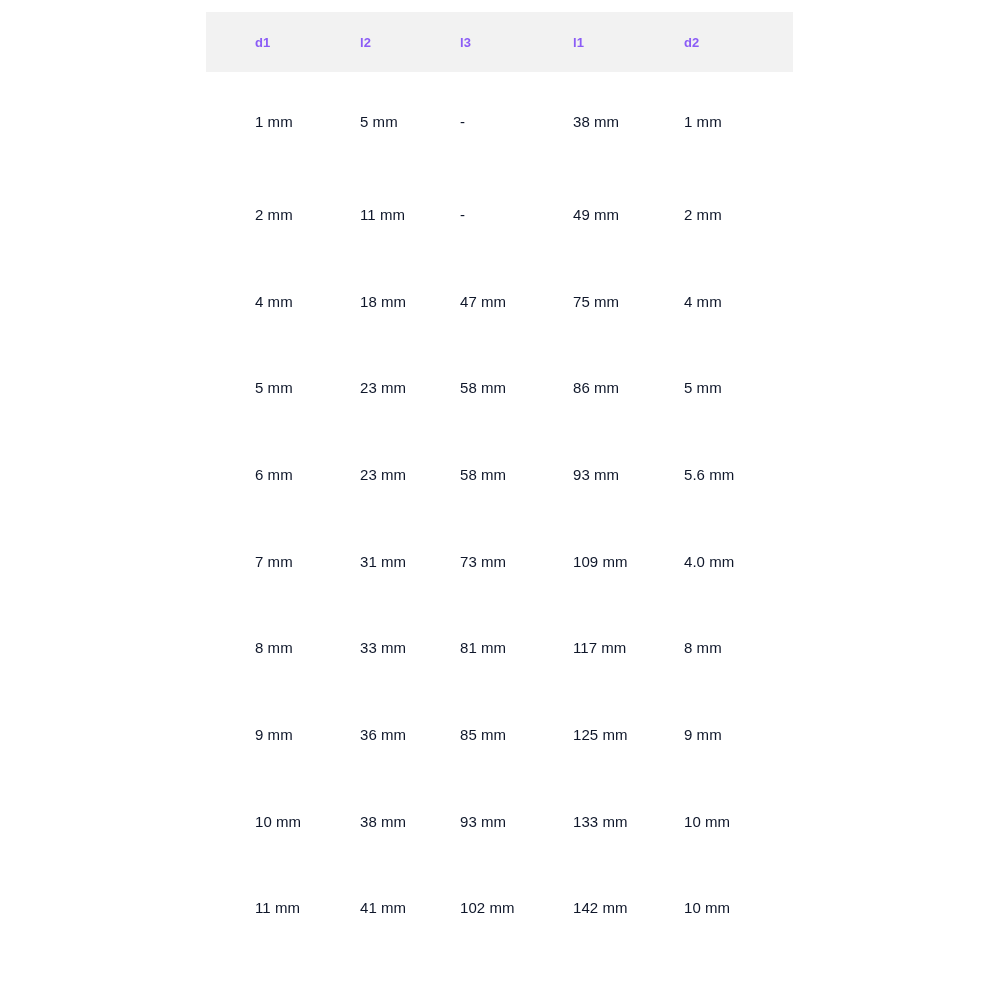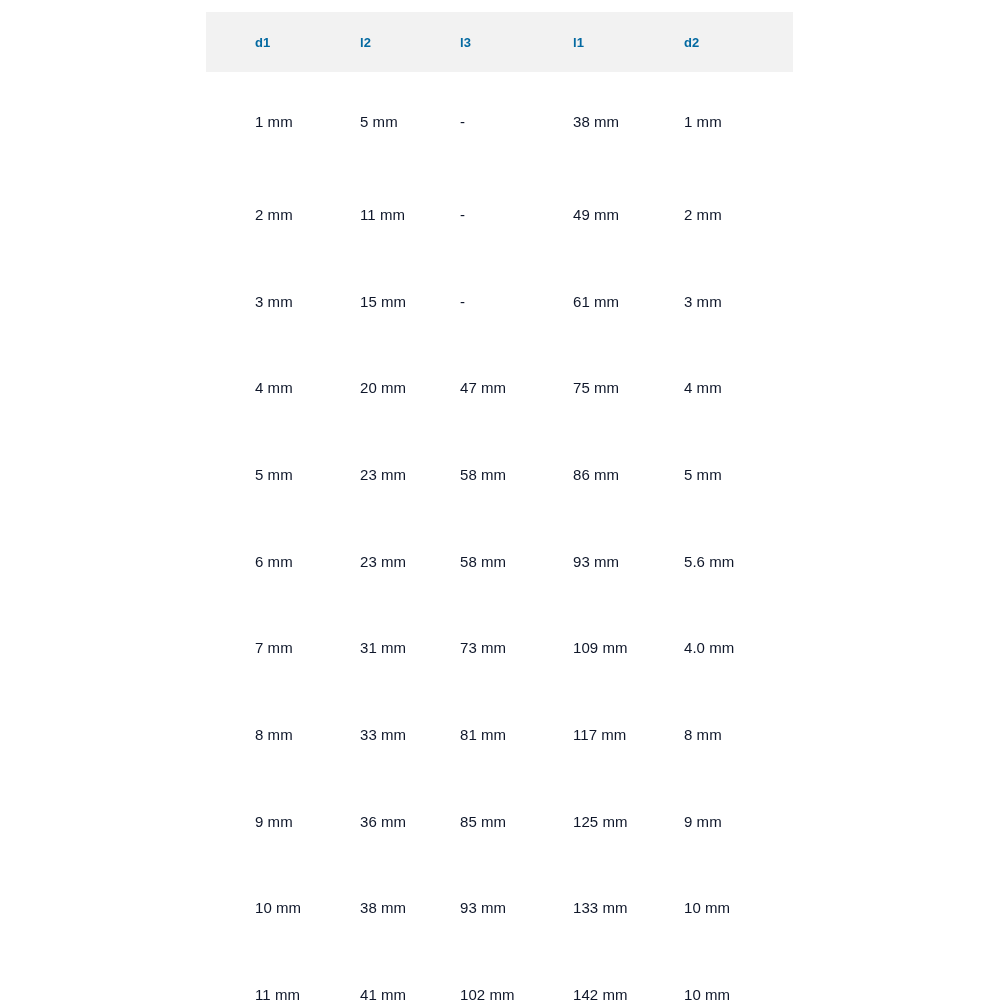--- a/index.html
+++ b/index.html
@@ -36,21 +36,21 @@
   table.dim-table thead tr {
     background: #f2f2f2;
   }
 
   table.dim-table thead th {
     height: 60px;
     text-align: left;
     vertical-align: middle;
     font-size: 13px;
     font-weight: bold;
-    color: #0369a1;
+    color: #8b5cf6;
     letter-spacing: 0.1px;
     padding: 0;
   }
 
   table.dim-table tbody td {
     height: 86.7px;
     text-align: left;
     vertical-align: middle;
     font-size: 15px;
     font-weight: normal;
@@ -95,29 +95,22 @@
           <td class="c4">1 mm</td>
         </tr>
         <tr>
           <td class="c0">2 mm</td>
           <td class="c1">11 mm</td>
           <td class="c2">-</td>
           <td class="c3">49 mm</td>
           <td class="c4">2 mm</td>
         </tr>
         <tr>
-          <td class="c0">3 mm</td>
-          <td class="c1">15 mm</td>
-          <td class="c2">-</td>
-          <td class="c3">61 mm</td>
-          <td class="c4">3 mm</td>
-        </tr>
-        <tr>
           <td class="c0">4 mm</td>
-          <td class="c1">20 mm</td>
+          <td class="c1">18 mm</td>
           <td class="c2">47 mm</td>
           <td class="c3">75 mm</td>
           <td class="c4">4 mm</td>
         </tr>
         <tr>
           <td class="c0">5 mm</td>
           <td class="c1">23 mm</td>
           <td class="c2">58 mm</td>
           <td class="c3">86 mm</td>
           <td class="c4">5 mm</td>

